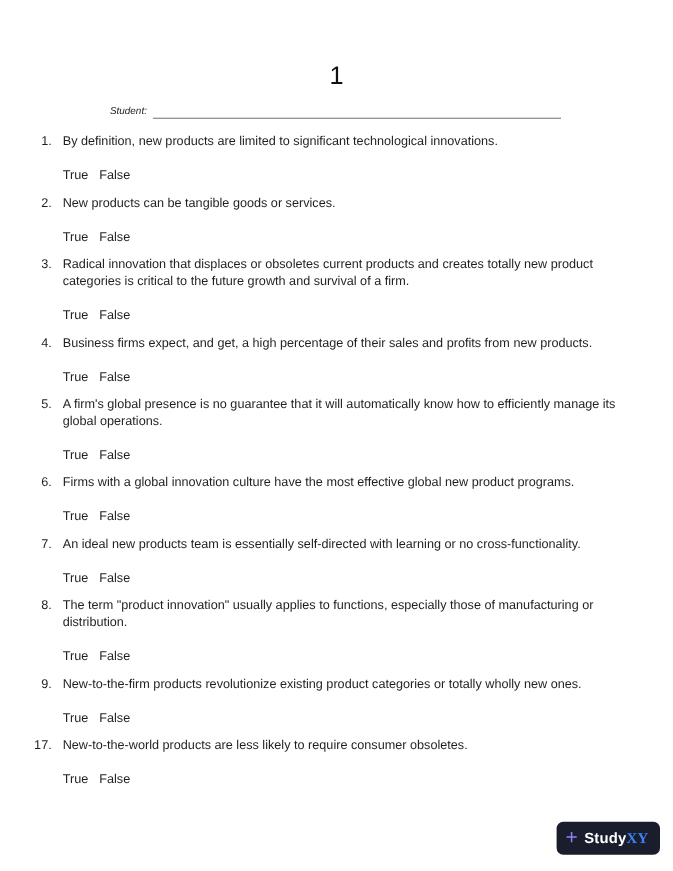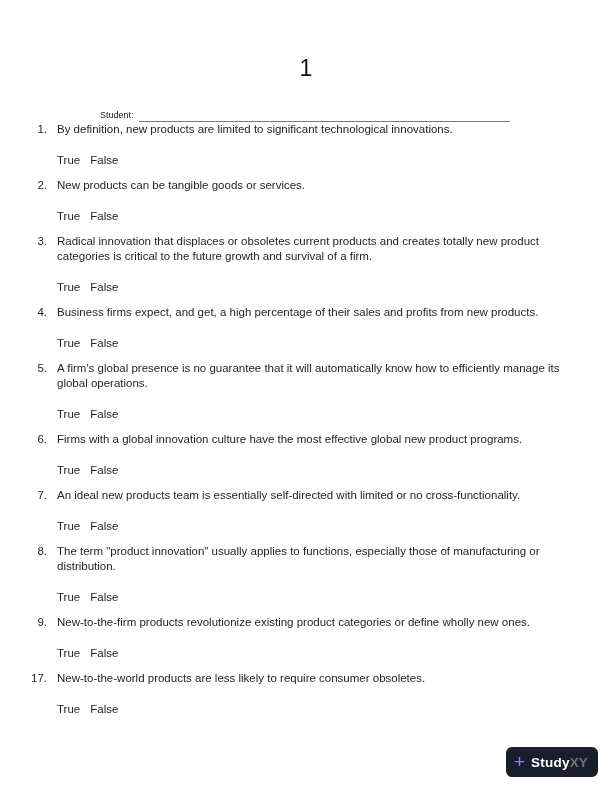--- a/index.html
+++ b/index.html
@@ -13,21 +13,21 @@
   }
   .page-title{
     position:absolute;top:54px;left:0;width:100%;
     text-align:center;font-size:23px;line-height:28px;color:#111;
   }
   .student-row{
     position:absolute;top:95px;left:100px;width:410px;
     display:flex;align-items:flex-end;
     font-size:9px;line-height:13px;
   }
-  .student-label{color:#222;flex:0 0 auto;padding-right:5px;margin-top:14px;}
+  .student-label{font-style:italic;color:#222;flex:0 0 auto;padding-right:5px;}
   .student-line{flex:1 1 auto;border-bottom:1px solid #7a7a7a;height:12px;}
   .questions{
     position:absolute;top:122px;left:30px;width:547px;
     font-size:11.5px;line-height:15px;
   }
   .q-row{display:flex;margin:0 0 16px 0;}
   .q-num{flex:0 0 17px;text-align:right;margin-right:10px;}
   .q-text{flex:1 1 auto;}
   .q-options{margin:0 0 10px 27px;display:flex;gap:10px;}
   .opt{cursor:pointer;}
@@ -117,21 +117,21 @@
       </div>
       <div class="q-options">
         <span class="opt">True</span>
         <span class="opt">False</span>
       </div>
     </div>
 
     <div class="question">
       <div class="q-row">
         <span class="q-num">7.</span>
-        <span class="q-text">An ideal new products team is essentially self-directed with limited or no cross-functionality.</span>
+        <span class="q-text">An ideal new products team is essentially self-directed with learning or no cross-functionality.</span>
       </div>
       <div class="q-options">
         <span class="opt">True</span>
         <span class="opt">False</span>
       </div>
     </div>
 
     <div class="question">
       <div class="q-row">
         <span class="q-num">8.</span>
@@ -139,21 +139,21 @@
       </div>
       <div class="q-options">
         <span class="opt">True</span>
         <span class="opt">False</span>
       </div>
     </div>
 
     <div class="question">
       <div class="q-row">
         <span class="q-num">9.</span>
-        <span class="q-text">New-to-the-firm products revolutionize existing product categories or define wholly new ones.</span>
+        <span class="q-text">New-to-the-firm products revolutionize existing product categories or totally wholly new ones.</span>
       </div>
       <div class="q-options">
         <span class="opt">True</span>
         <span class="opt">False</span>
       </div>
     </div>
 
     <div class="question">
       <div class="q-row">
         <span class="q-num">17.</span>
@@ -163,17 +163,17 @@
         <span class="opt">True</span>
         <span class="opt">False</span>
       </div>
     </div>
   </div>
 
   <div class="logo" style="background: rgb(26, 29, 43);">
     <span class="logo-plus" style="color: rgb(141, 130, 242);">+</span>
     <span class="logo-text">
         <span style="color: rgb(255, 255, 255);">Study</span>
-        <span class="accent" style="color: #737373;">XY</span>
+        <span class="accent" style="color: #3b82f6; font-family: Liberation Serif, serif;">XY</span>
       </span>
   </div>
 
 </div>
 
 </body></html>

